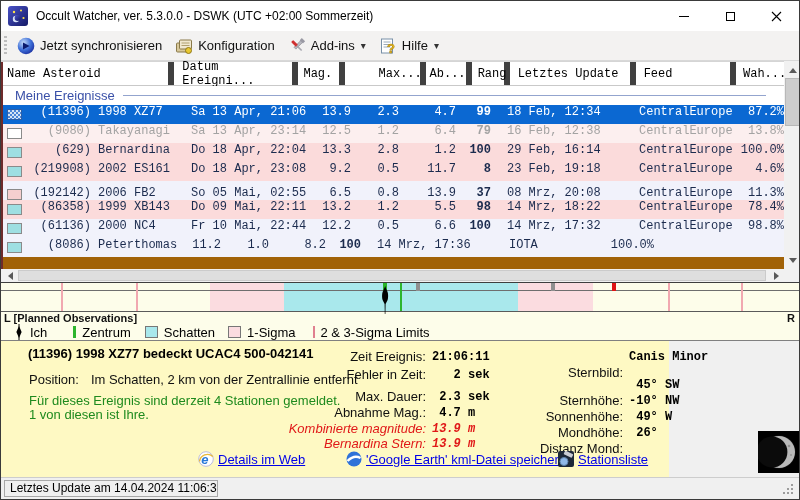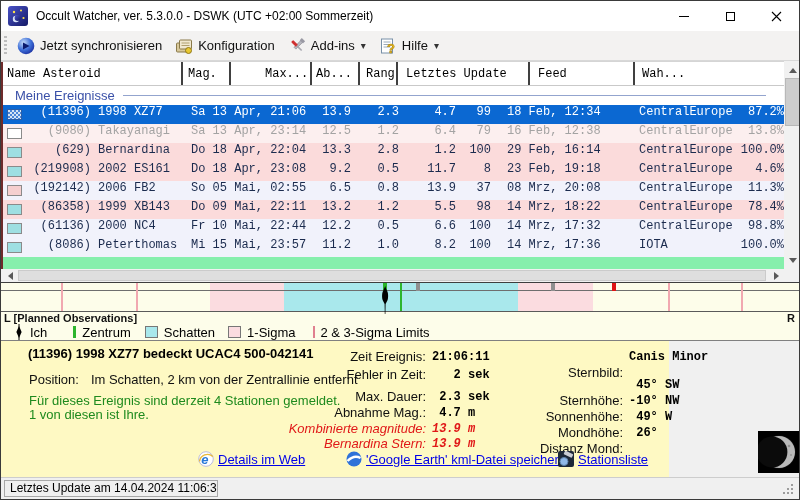--- a/index.html
+++ b/index.html
@@ -16,22 +16,22 @@
   .glyph-max{width:9px;height:9px;border:1px solid #000;}
 
   
   .toolbar{position:absolute;top:30px;left:0;width:798px;height:30px;background:#F3F2F1;border-bottom:1px solid #D8D8D8;display:flex;align-items:center;font-size:13px;color:#111;}
   .tgrip{width:3px;height:20px;margin-left:3px;background:repeating-linear-gradient(to bottom,#BDBDBD 0 2px,transparent 2px 4px);}
   .tbtn{display:flex;align-items:center;gap:5px;padding:2px 3px;margin-left:7px;cursor:default;}
   .drop{font-size:10px;color:#333;margin-left:1px;}
 
   
   .ghead{position:absolute;top:60px;left:0;width:783px;height:25px;background:#FFF;border-top:1px solid #D5D5D5;border-bottom:1px solid #C9C9C9;display:flex;font:12px "Liberation Mono",monospace;color:#000;}
-  .hcell{border-right:2px solid #404040;display:flex;align-items:center;height:100%;}
-  .gbody{position:absolute;top:85px;left:0;width:783px;height:183px;background:#86efac;overflow:hidden;}
+  .hcell{border-right:6px solid #404040;display:flex;align-items:center;height:100%;}
+  .gbody{position:absolute;top:85px;left:0;width:783px;height:183px;background:#a16207;overflow:hidden;}
   .gedge{position:absolute;top:61px;left:0;width:2px;height:207px;background:#6E2B2B;z-index:5;}
 
   .grow{height:19px;display:flex;align-items:center;background:#FFF;}
   .grow .lbl{margin-left:14px;font-size:13px;color:#3A50A8;white-space:nowrap;}
   .grow .line{flex:1;height:1px;background:#93A4CE;margin:0 18px 0 8px;}
 
   .row{display:flex;height:19px;line-height:19px;font:12px "Liberation Mono",monospace;color:#1B2B4E;white-space:nowrap;}
   .row.sel{background:#0B68D2 !important;color:#FFF;}
   .row.muted{color:#A3A3A3;}
   .c-cb{width:28px;flex:0 0 auto;}
@@ -40,21 +40,21 @@
   .cb-pink{background:#F5CFCF;}
   .cb-white{background:#FFFFFF;}
   .cb-checker{background:repeating-conic-gradient(#4C86D8 0% 25%,#D7E4F5 0% 50%) 0 0/4px 4px;border-color:#2B5FA8;}
   .c-namewrap{width:154px;display:flex;flex:0 0 auto;}
   .c-num{display:inline-block;width:62px;text-align:right;}
   .c-name{margin-left:7px;}
   .c-date{width:130px;padding-left:8px;flex:0 0 auto;}
   .c-mag{width:48px;text-align:right;padding-right:10px;flex:0 0 auto;}
   .c-max{width:52px;text-align:right;padding-right:14px;flex:0 0 auto;}
   .c-ab{width:48px;text-align:right;padding-right:5px;flex:0 0 auto;}
-  .c-rang{width:38px;text-align:right;padding-right:8px;flex:0 0 auto;}
+  .c-rang{width:38px;text-align:right;padding-right:8px;flex:0 0 auto;font-weight:bold;}
   .c-upd{width:132px;padding-left:8px;flex:0 0 auto;}
   .c-feed{width:105px;padding-left:8px;flex:0 0 auto;}
   .c-wah{width:48px;text-align:right;flex:0 0 auto;}
   
   .h-name{width:182px;padding-left:6px;}
   .h-date{width:130px;padding-left:8px;}
   .h-mag{width:48px;padding-left:5px;}
   .h-max{width:52px;padding-left:5px;margin-left:29px;}
   .h-ab{width:48px;padding-left:4px;}
   .h-rang{width:38px;padding-left:6px;}
@@ -208,20 +208,21 @@
         <line x1="4.5" y1="10" x2="11.5" y2="10" stroke="#9AAABB"></line>
         <text x="8" y="15.5" font-size="13" font-weight="bold" fill="#F0C020" stroke="#A07800" stroke-width="0.5">?</text>
       </svg>
       <span>Hilfe</span>
       <span class="drop">▾</span>
     </div>
   </div>
 
   <div class="ghead">
     <div class="hcell h-name">Name Asteroid</div>
+    <div class="hcell h-date">Datum Ereigni...</div>
     <div class="hcell h-mag">Mag.</div>
     <div class="hcell h-max">Max...</div>
     <div class="hcell h-ab">Ab...</div>
     <div class="hcell h-rang">Rang</div>
     <div class="hcell h-upd">Letztes Update</div>
     <div class="hcell h-feed">Feed</div>
     <div class="hcell h-wah">Wah...</div>
   </div>
 
   <div class="gbody">
@@ -291,21 +292,21 @@
       </div>
       <div class="c-date">Do 18 Apr, 23:08</div>
       <div class="c-mag">9.2</div>
       <div class="c-max">0.5</div>
       <div class="c-ab">11.7</div>
       <div class="c-rang">8</div>
       <div class="c-upd">23 Feb, 19:18</div>
       <div class="c-feed">CentralEurope</div>
       <div class="c-wah">4.6%</div>
     </div>
-        <div class="row" style="background: rgb(241, 242, 251);">
+        <div class="row" style="background: rgb(241, 242, 251); align-items: flex-end;">
       <div class="c-cb">
             <span class="cb cb-pink"></span>
           </div>
       <div class="c-namewrap">
         <span class="c-num">(192142)</span>
         <span class="c-name">2006 FB2</span>
       </div>
       <div class="c-date">So 05 Mai, 02:55</div>
       <div class="c-mag">6.5</div>
       <div class="c-max">0.8</div>
@@ -350,21 +351,20 @@
       <div class="c-wah">98.8%</div>
     </div>
         <div class="row" style="background: rgb(241, 242, 251);">
       <div class="c-cb">
             <span class="cb cb-cyan"></span>
           </div>
       <div class="c-namewrap">
         <span class="c-num">(8086)</span>
         <span class="c-name">Peterthomas</span>
       </div>
-      <div class="c-date">Mi 15 Mai, 23:57</div>
       <div class="c-mag">11.2</div>
       <div class="c-max">1.0</div>
       <div class="c-ab">8.2</div>
       <div class="c-rang">100</div>
       <div class="c-upd">14 Mrz, 17:36</div>
       <div class="c-feed">IOTA</div>
       <div class="c-wah">100.0%</div>
     </div>
       </div>
   </div>

